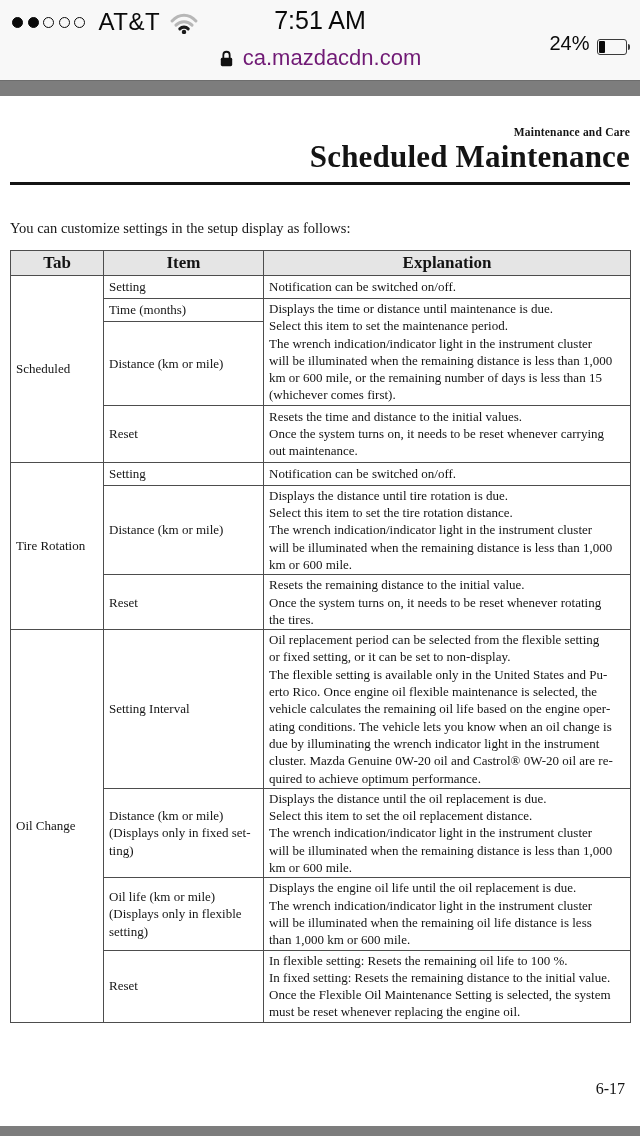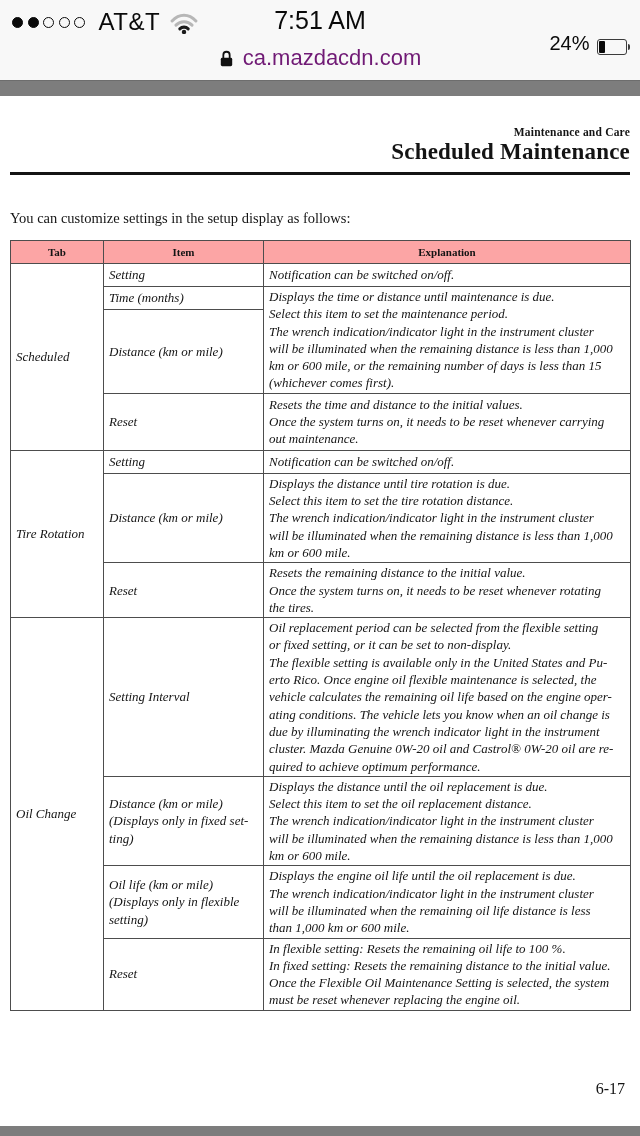--- a/index.html
+++ b/index.html
@@ -23,32 +23,32 @@
   .batt-nub{display:inline-block;width:2.5px;height:6px;background:#3c3c3c;border-radius:0 2px 2px 0;margin-left:1px;}
   .url-row{display:flex;align-items:center;justify-content:center;height:38px;gap:9px;cursor:pointer;}
   .url-text{font-size:22px;color:#701a75;}
   .band{position:absolute;left:0;width:640px;background:#7d7d7d;}
   .band-top{top:80px;height:16px;border-top:1px solid #6d6d6d;}
   .band-bottom{bottom:0;height:10px;}
   
   .doc{position:absolute;top:96px;left:0;width:640px;height:872px;background:#ffffff;}
   .doc-head{padding:30px 10px 0 10px;text-align:right;}
   .section-label{font-size:11.5px;font-weight:bold;letter-spacing:0.2px;}
-  .page-title{font-size:23px;font-weight:bold;margin-top:1px;letter-spacing:0.2px;}
+  .page-title{font-size:31px;font-weight:bold;margin-top:1px;letter-spacing:0.2px;}
   .rule{height:3px;background:#141414;margin:7px 10px 0 10px;}
   .intro{margin:35px 10px 0 10px;font-size:14.5px;}
   
   table.maint{table-layout:fixed;width:620px;margin:13px 10px 0 10px;border-collapse:collapse;}
   table.maint col.c-tab{width:93px;}
   table.maint col.c-item{width:160px;}
   table.maint col.c-exp{width:367px;}
   table.maint th,table.maint td{border:1px solid #4d4d4d;box-sizing:border-box;overflow:hidden;}
-  table.maint th{background:#fca5a5;font-size:11px;font-weight:bold;text-align:center;padding:2px 3px;}
+  table.maint th{background:#e5e5e5;font-size:17px;font-weight:bold;text-align:center;padding:2px 3px;}
   table.maint td{font-size:13px;line-height:17.3px;vertical-align:middle;padding:1px 3px 1px 5px;
-                 white-space:pre;text-align:left;font-style:italic;}
+                 white-space:pre;text-align:left;}
   td.tab-cell{padding-left:4px;}
   tr.h-head{height:23px;} tr.h-23{height:23px;} tr.h-22{height:22px;} tr.h-82{height:82px;}
   tr.h-57{height:57px;} tr.h-88{height:88px;} tr.h-54{height:54px;} tr.h-158{height:158px;}
   tr.h-88b{height:88px;} tr.h-72{height:72px;} tr.h-70{height:70px;}
   .page-num{position:absolute;top:984px;right:15px;font-size:16px;font-weight:normal;}
 </style>
 </head>
 <body>
 
 <div class="screen">

